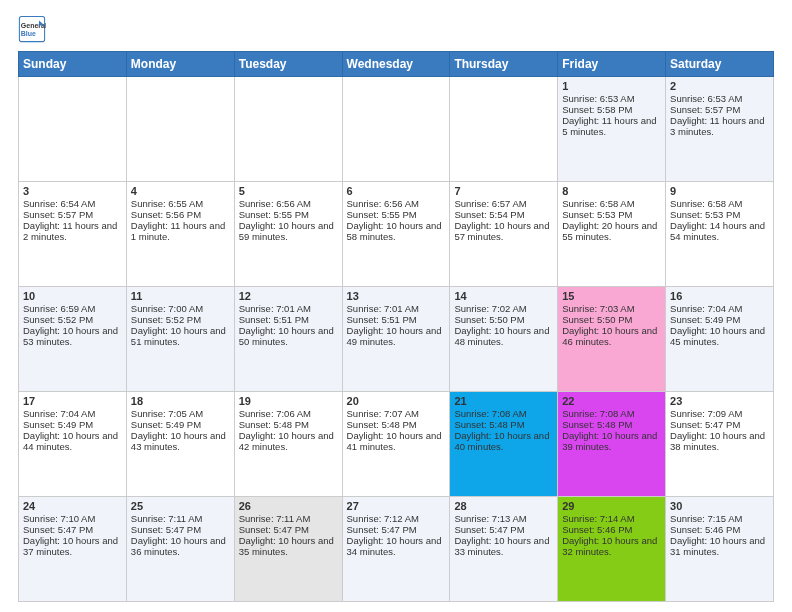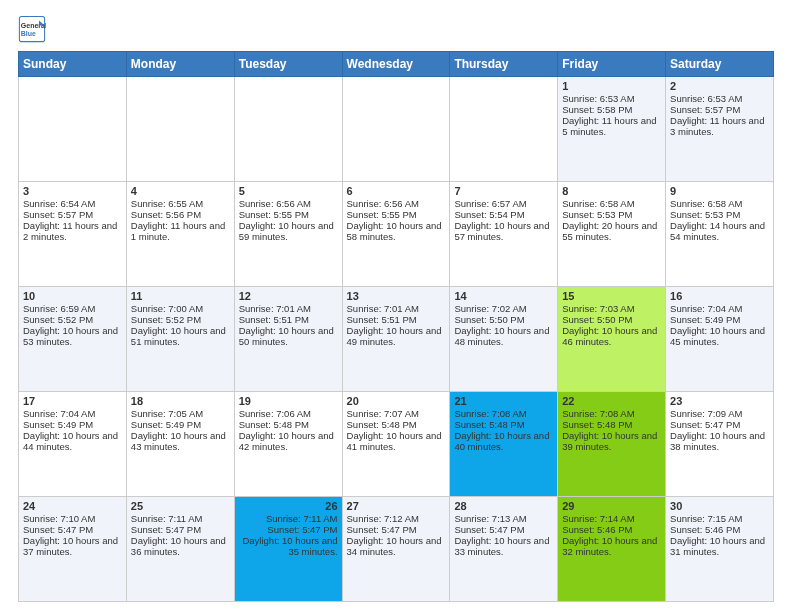--- a/index.html
+++ b/index.html
@@ -207,21 +207,21 @@
             <div>Sunrise: 7:01 AM</div>
             <div>Sunset: 5:51 PM</div>
             <div>Daylight: 10 hours and 49 minutes.</div>
           </td>
           <td style="background: rgb(240, 244, 250);">
             <span class="day-num">14</span>
             <div>Sunrise: 7:02 AM</div>
             <div>Sunset: 5:50 PM</div>
             <div>Daylight: 10 hours and 48 minutes.</div>
           </td>
-          <td style="background: #bef264;">
+          <td style="background: #f9a8d4;">
             <span class="day-num">15</span>
             <div>Sunrise: 7:03 AM</div>
             <div>Sunset: 5:50 PM</div>
             <div>Daylight: 10 hours and 46 minutes.</div>
           </td>
           <td style="background: rgb(240, 244, 250);">
             <span class="day-num">16</span>
             <div>Sunrise: 7:04 AM</div>
             <div>Sunset: 5:49 PM</div>
             <div>Daylight: 10 hours and 45 minutes.</div>
@@ -251,21 +251,21 @@
             <div>Sunrise: 7:07 AM</div>
             <div>Sunset: 5:48 PM</div>
             <div>Daylight: 10 hours and 41 minutes.</div>
           </td>
           <td style="background: #0ea5e9; margin-top: 20px;">
             <span class="day-num">21</span>
             <div>Sunrise: 7:08 AM</div>
             <div>Sunset: 5:48 PM</div>
             <div>Daylight: 10 hours and 40 minutes.</div>
           </td>
-          <td style="background: #84cc16; margin-left: 40px;">
+          <td style="background: #d946ef; margin-left: 40px;">
             <span class="day-num">22</span>
             <div>Sunrise: 7:08 AM</div>
             <div>Sunset: 5:48 PM</div>
             <div>Daylight: 10 hours and 39 minutes.</div>
           </td>
           <td style="background: rgb(255, 255, 255);">
             <span class="day-num">23</span>
             <div>Sunrise: 7:09 AM</div>
             <div>Sunset: 5:47 PM</div>
             <div>Daylight: 10 hours and 38 minutes.</div>
@@ -277,21 +277,21 @@
             <div>Sunrise: 7:10 AM</div>
             <div>Sunset: 5:47 PM</div>
             <div>Daylight: 10 hours and 37 minutes.</div>
           </td>
           <td style="background: rgb(240, 244, 250);">
             <span class="day-num">25</span>
             <div>Sunrise: 7:11 AM</div>
             <div>Sunset: 5:47 PM</div>
             <div>Daylight: 10 hours and 36 minutes.</div>
           </td>
-          <td style="background: #0ea5e9; text-align: right;">
+          <td style="background: #e5e5e5;">
             <span class="day-num">26</span>
             <div>Sunrise: 7:11 AM</div>
             <div>Sunset: 5:47 PM</div>
             <div>Daylight: 10 hours and 35 minutes.</div>
           </td>
           <td style="background: rgb(240, 244, 250);">
             <span class="day-num">27</span>
             <div>Sunrise: 7:12 AM</div>
             <div>Sunset: 5:47 PM</div>
             <div>Daylight: 10 hours and 34 minutes.</div>

